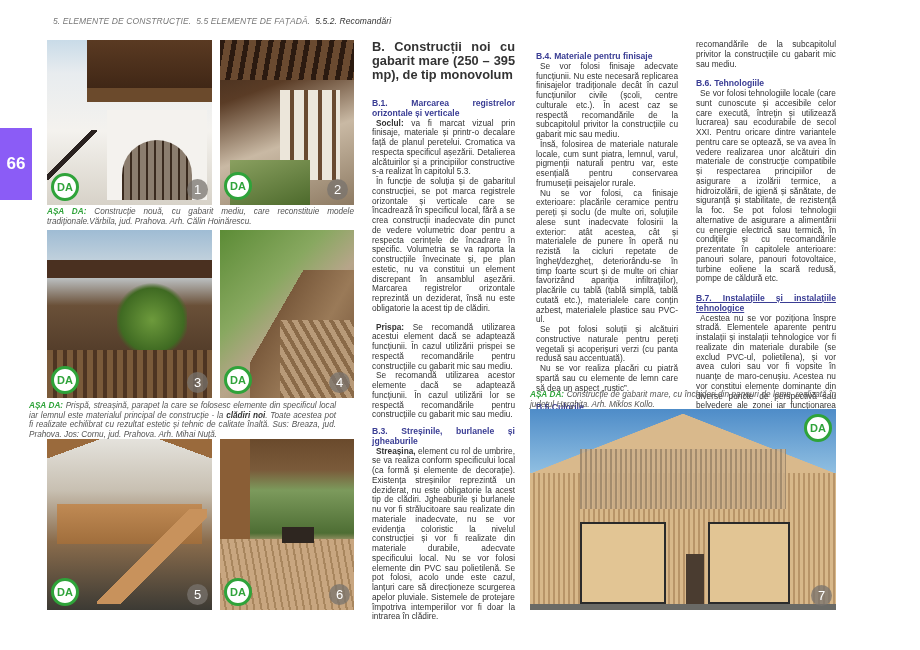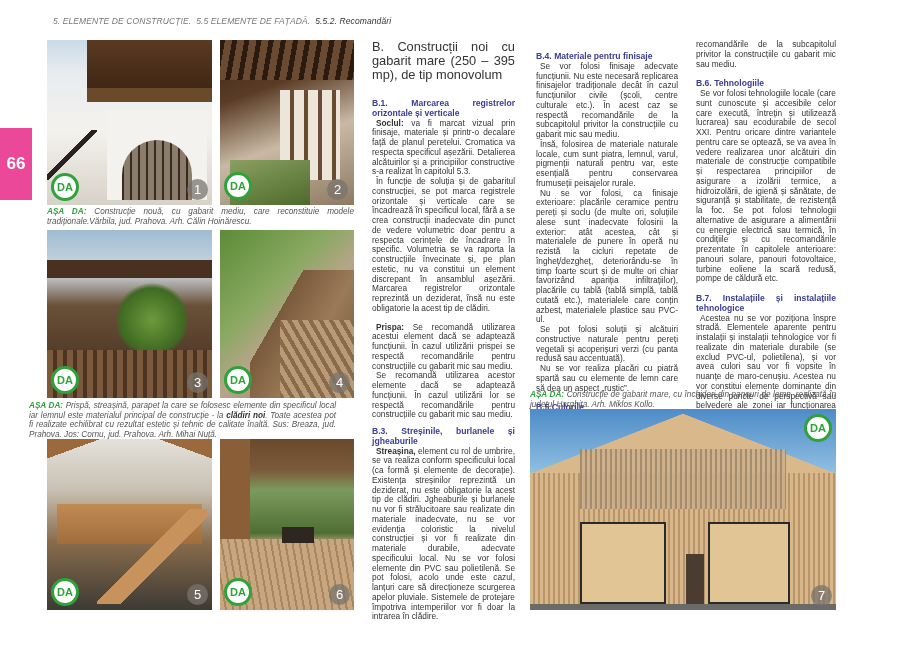--- a/index.html
+++ b/index.html
@@ -1,33 +1,33 @@
 <!DOCTYPE html>
 <html><head>
 <meta charset="utf-8">
 <style>
   * { margin:0; padding:0; box-sizing:border-box; }
   html, body { width:920px; height:650px; background:#ffffff; overflow:hidden; }
   body { position:relative; font-family:"Liberation Sans", sans-serif; color:#2b2b2b; }
   .header { position:absolute; left:53px; top:16px; font-size:8.5px; color:#777; font-style:italic; letter-spacing:0.1px; white-space:nowrap; }
   .header .strong { color:#333; font-weight:normal; }
-  .page-tab { position:absolute; left:0; top:128px; width:32px; height:72px; background:#ec4899; display:flex; align-items:center; justify-content:center; }
+  .page-tab { position:absolute; left:0; top:128px; width:32px; height:72px; background:#8b5cf6; display:flex; align-items:center; justify-content:center; }
   .page-tab span { color:#fff; font-weight:bold; font-size:17px; font-family:"Liberation Sans", sans-serif; }
 
   .photo { position:absolute; overflow:hidden; }
   .badge-da { position:absolute; width:28px; height:28px; border-radius:50%; background:#fff; border:3px solid #2fa33a; color:#2fa33a; font-weight:bold; font-size:11px; display:flex; align-items:center; justify-content:center; font-family:"Liberation Sans", sans-serif; }
   .badge-num { position:absolute; width:21px; height:21px; border-radius:50%; background:rgba(120,115,110,0.75); color:#fff; font-size:13px; display:flex; align-items:center; justify-content:center; font-family:"Liberation Sans", sans-serif; }
 
   .caption { position:absolute; font-size:8.2px; line-height:9.6px; color:#555; font-style:italic; text-align:justify; }
   .caption .lead { color:#2fa33a; font-weight:bold; }
   .caption b { color:#333; }
 
   .col { position:absolute; font-size:8.3px; line-height:9.75px; text-align:justify; color:#333; }
   .col p { text-indent:4px; }
-  .col h2 { font-size:12.8px; line-height:14px; font-weight:normal; color:#333; text-align:justify; margin-bottom:17px; }
+  .col h2 { font-size:12.8px; line-height:14px; font-weight:bold; color:#333; text-align:justify; margin-bottom:17px; }
   .col h3 { font-size:8.6px; line-height:9.8px; font-weight:bold; color:#3a3d94; margin-top:7px; }
   .col .kw { font-weight:bold; color:#333; }
 </style>
 </head>
 <body>
 
 <div class="header">
   <span>5. ELEMENTE DE CONSTRUCȚIE.</span>&nbsp;
   <span>5.5 ELEMENTE DE FAȚADĂ.</span>&nbsp;
   <span class="strong">5.5.2. Recomandări</span>
@@ -113,21 +113,21 @@
   <p>Se pot folosi soluții și alcătuiri constructive naturale pentru pereți vegetali și acoperișuri verzi (cu panta redusă sau accentuată).</p>
   <p>Nu se vor realiza placări cu piatră spartă sau cu elemente de lemn care să dea un aspect „rustic”.</p>
   <h3 style="margin-top:10px;">B.5.Culorile</h3>
   <p style="text-align:left;">Se recomandă albul, alb-gri sau alb-bej. În cazul folosirii materialelor tradiționale se vor respecta</p>
 </div>
 
 <div class="col" style="left:696px;top:40px;width:140px;">
   <p style="text-indent:0;">recomandările de la subcapitolul privitor la construcțiile cu gabarit mic sau mediu.</p>
   <h3 style="margin-top:10px;">B.6. Tehnologiile</h3>
   <p>Se vor folosi tehnologiile locale (care sunt cunoscute și accesibile celor care execută, întrețin și utilizează lucrarea) sau ecodurabile de secol XXI. Pentru oricare dintre variantele pentru care se optează, se va avea în vedere realizarea unor alcătuiri din materiale de construcție compatibile și respectarea principiilor de asigurare a izolării termice, a hidroizolării, de igienă și sănătate, de siguranță și stabilitate, de rezistență la foc. Se pot folosi tehnologii alternative de asigurare a alimentării cu energie electrică sau termică, în condițiile și cu recomandările prezentate în capitolele anterioare: panouri solare, panouri fotovoltaice, turbine eoliene la scară redusă, pompe de căldură etc.</p>
-  <h3 style="margin-top:10px;">B.7. Instalațiile și instalațiile tehnologice</h3>
+  <h3 style="margin-top:10px;text-decoration:underline;">B.7. Instalațiile și instalațiile tehnologice</h3>
   <p>Acestea nu se vor poziționa înspre stradă. Elementele aparente pentru instalații și instalații tehnologice vor fi realizate din materiale durabile (se exclud PVC-ul, polietilena), și vor avea culori sau vor fi vopsite în nuanțe de maro-cenușiu. Acestea nu vor constitui elemente dominante din diverse puncte de perspectivă sau belvedere ale zonei iar funcționarea lor nu va avea un impact negativ asupra mediului și a sănătății populației locale.</p>
 </div>
 
 <div class="caption" style="left:530px;top:390px;width:306px;">
   <span class="lead">AȘA DA:</span><span> Construcție de gabarit mare, cu închideri din panouri de lemn, realizată în județul Harghita. Arh. Miklos Kollo.</span>
 </div>
 
 <div class="photo" style="left:530px;top:409px;width:306px;height:201px;background:linear-gradient(#4e8cc8 0%,#8cbce0 30%,#dde7ee 45%);">
   <div style="position:absolute;left:0;top:5px;width:306px;height:60px;background:linear-gradient(to bottom right,transparent 49.5%,#d9b98c 50%) left/50% 100% no-repeat,linear-gradient(to bottom left,transparent 49.5%,#d9b98c 50%) right/50% 100% no-repeat;"></div>
   <div style="position:absolute;left:0;top:64px;width:306px;height:137px;background:repeating-linear-gradient(90deg,#d8b88a 0 3px,#b89468 3px 5px);"></div>

